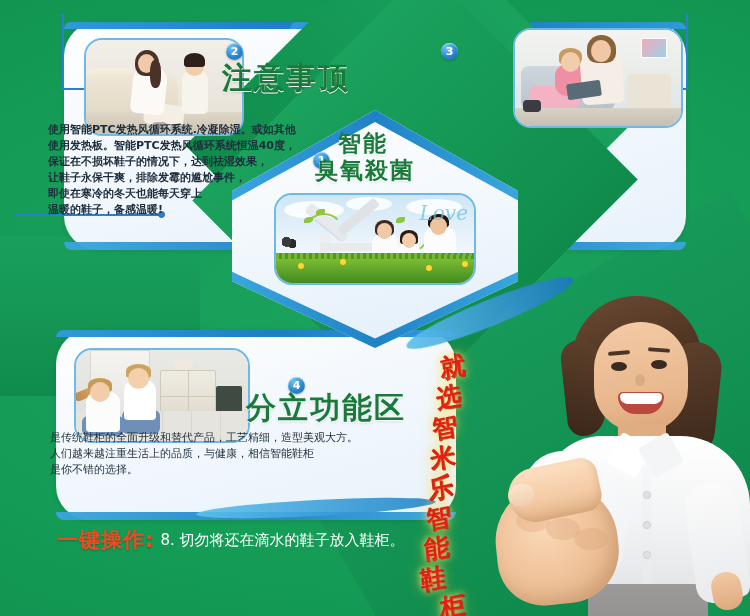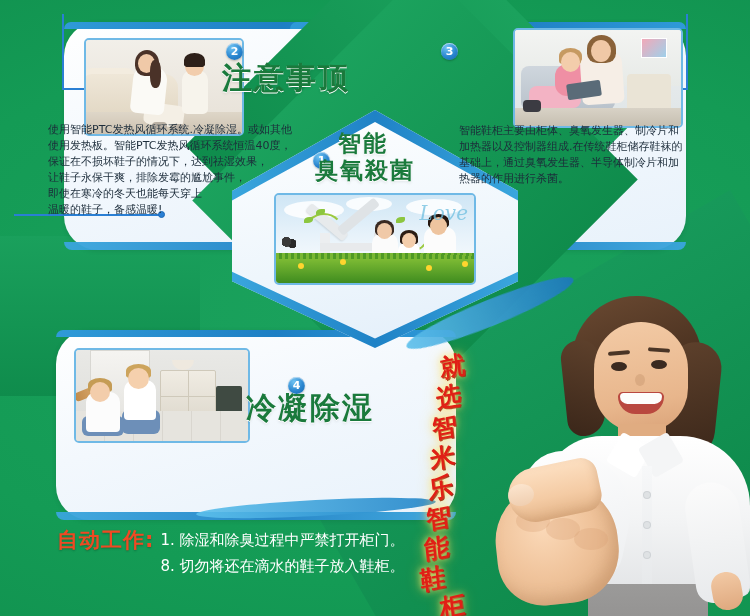--- a/index.html
+++ b/index.html
@@ -103,21 +103,21 @@
     background:linear-gradient(90deg,#3aa6dd,#1f82c6,#3aa6dd);
   }
   .diamond-edge-b{
     position:absolute; inset:0;
     clip-path:polygon(0% 68%, 50% 96%, 100% 68%, 100% 72%, 50% 100%, 0% 72%);
     background:linear-gradient(90deg,#3aa6dd,#1f82c6,#3aa6dd);
   }
 
   
   .photo {
-    position:absolute; border-radius:5px; overflow:hidden;
+    position:absolute; border-radius:18px; overflow:hidden;
     border:2px solid #6fb9e6;
     background:#dfe9f2;
   }
 
   
   .photo-2 { left:84px; top:38px; width:160px; height:98px; }
   .p2-room { position:absolute; inset:0; background:linear-gradient(180deg,#f2efe9,#e6e0d6); }
   .p2-sofa { position:absolute; left:-4px; top:34px; width:96px; height:58px;
              background:linear-gradient(180deg,#efe7d8,#ddd2bd); border-radius:10px 14px 4px 4px; }
   .p2-sofaback{ position:absolute; left:-4px; top:28px; width:54px; height:34px;
@@ -294,21 +294,21 @@
 
   
   .para {
     position:absolute;
     color:#1c2c3a;
     font-size:11px;
     line-height:16px;
     white-space:pre-line;
     font-family:"DejaVu Sans","Liberation Sans",sans-serif;
   }
-  .para-2 { left:48px; top:122px; width:300px; font-weight:400; }
+  .para-2 { left:48px; top:122px; width:300px; font-weight:700; }
   .para-3 { left:459px; top:123px; width:238px; font-weight:500; }
   .para-1 { left:262px; top:287px; width:230px; font-size:9px; line-height:12px;
             text-align:center; color:#16303f; }
   .para-4 { left:50px; top:430px; width:320px; font-weight:500; }
 
   
   .notice { position:absolute; left:57px; top:527px; display:flex; align-items:flex-start; }
   .notice-label {
     color:#f04a23; font-size:21px; font-weight:bold; letter-spacing:1px;
     text-shadow:0 1px 2px rgba(0,0,0,.25);
@@ -584,32 +584,31 @@
   <div class="badge b2">2</div>
   <div class="title t2">注意事顶</div>
 
   <div class="badge b3">3</div>
 
   <div class="badge b1">1</div>
   <div class="title t1a">智能</div>
   <div class="title t1b">臭氧殺菌</div>
 
   <div class="badge b4">4</div>
-  <div class="title t4">冷凝除湿</div>
+  <div class="title t4">分立功能区</div>
 
   <div class="para para-2">使用智能PTC发热风循环系统.冷凝除湿。或如其他
 使用发热板。智能PTC发热风循环系统恒温40度，
 保证在不损坏鞋子的情况下，达到祛湿效果，
 让鞋子永保干爽，排除发霉的尴尬事件，
 即使在寒冷的冬天也能每天穿上
 温暖的鞋子，备感温暖!</div>
-  <div class="para para-3">智能鞋柜主要由柜体、臭氧发生器、制冷片和
-加热器以及控制器组成.在传统鞋柜储存鞋袜的
-基础上，通过臭氧发生器、半导体制冷片和加
-热器的作用进行杀菌。</div>
+  <div class="para para-4">是传统鞋柜的全面升级和替代产品，工艺精细，造型美观大方。
+人们越来越注重生活上的品质，与健康，相信智能鞋柜
+是你不错的选择。</div>
 
   <div class="woman">
     <div class="w-hair"></div>
     <div class="w-hair-l"></div>
     <div class="w-hair-r"></div>
     <div class="w-face"></div>
     <div class="w-brow l"></div>
     <div class="w-brow r"></div>
     <div class="w-eye l"></div>
     <div class="w-eye r"></div>
@@ -643,20 +642,19 @@
     <span>智</span>
     <span>米</span>
     <span>乐</span>
     <span>智</span>
     <span>能</span>
     <span>鞋</span>
     <span>柜</span>
   </div>
 
   <div class="notice">
-    <div class="notice-label">自动工作:</div>
+    <div class="notice-label">一键操作:</div>
     <div class="notice-items">
-      <div>1. 除湿和除臭过程中严禁打开柜门。</div>
       <div>8. 切勿将还在滴水的鞋子放入鞋柜。</div>
     </div>
   </div>
 
 </div>
 
 </body></html>

